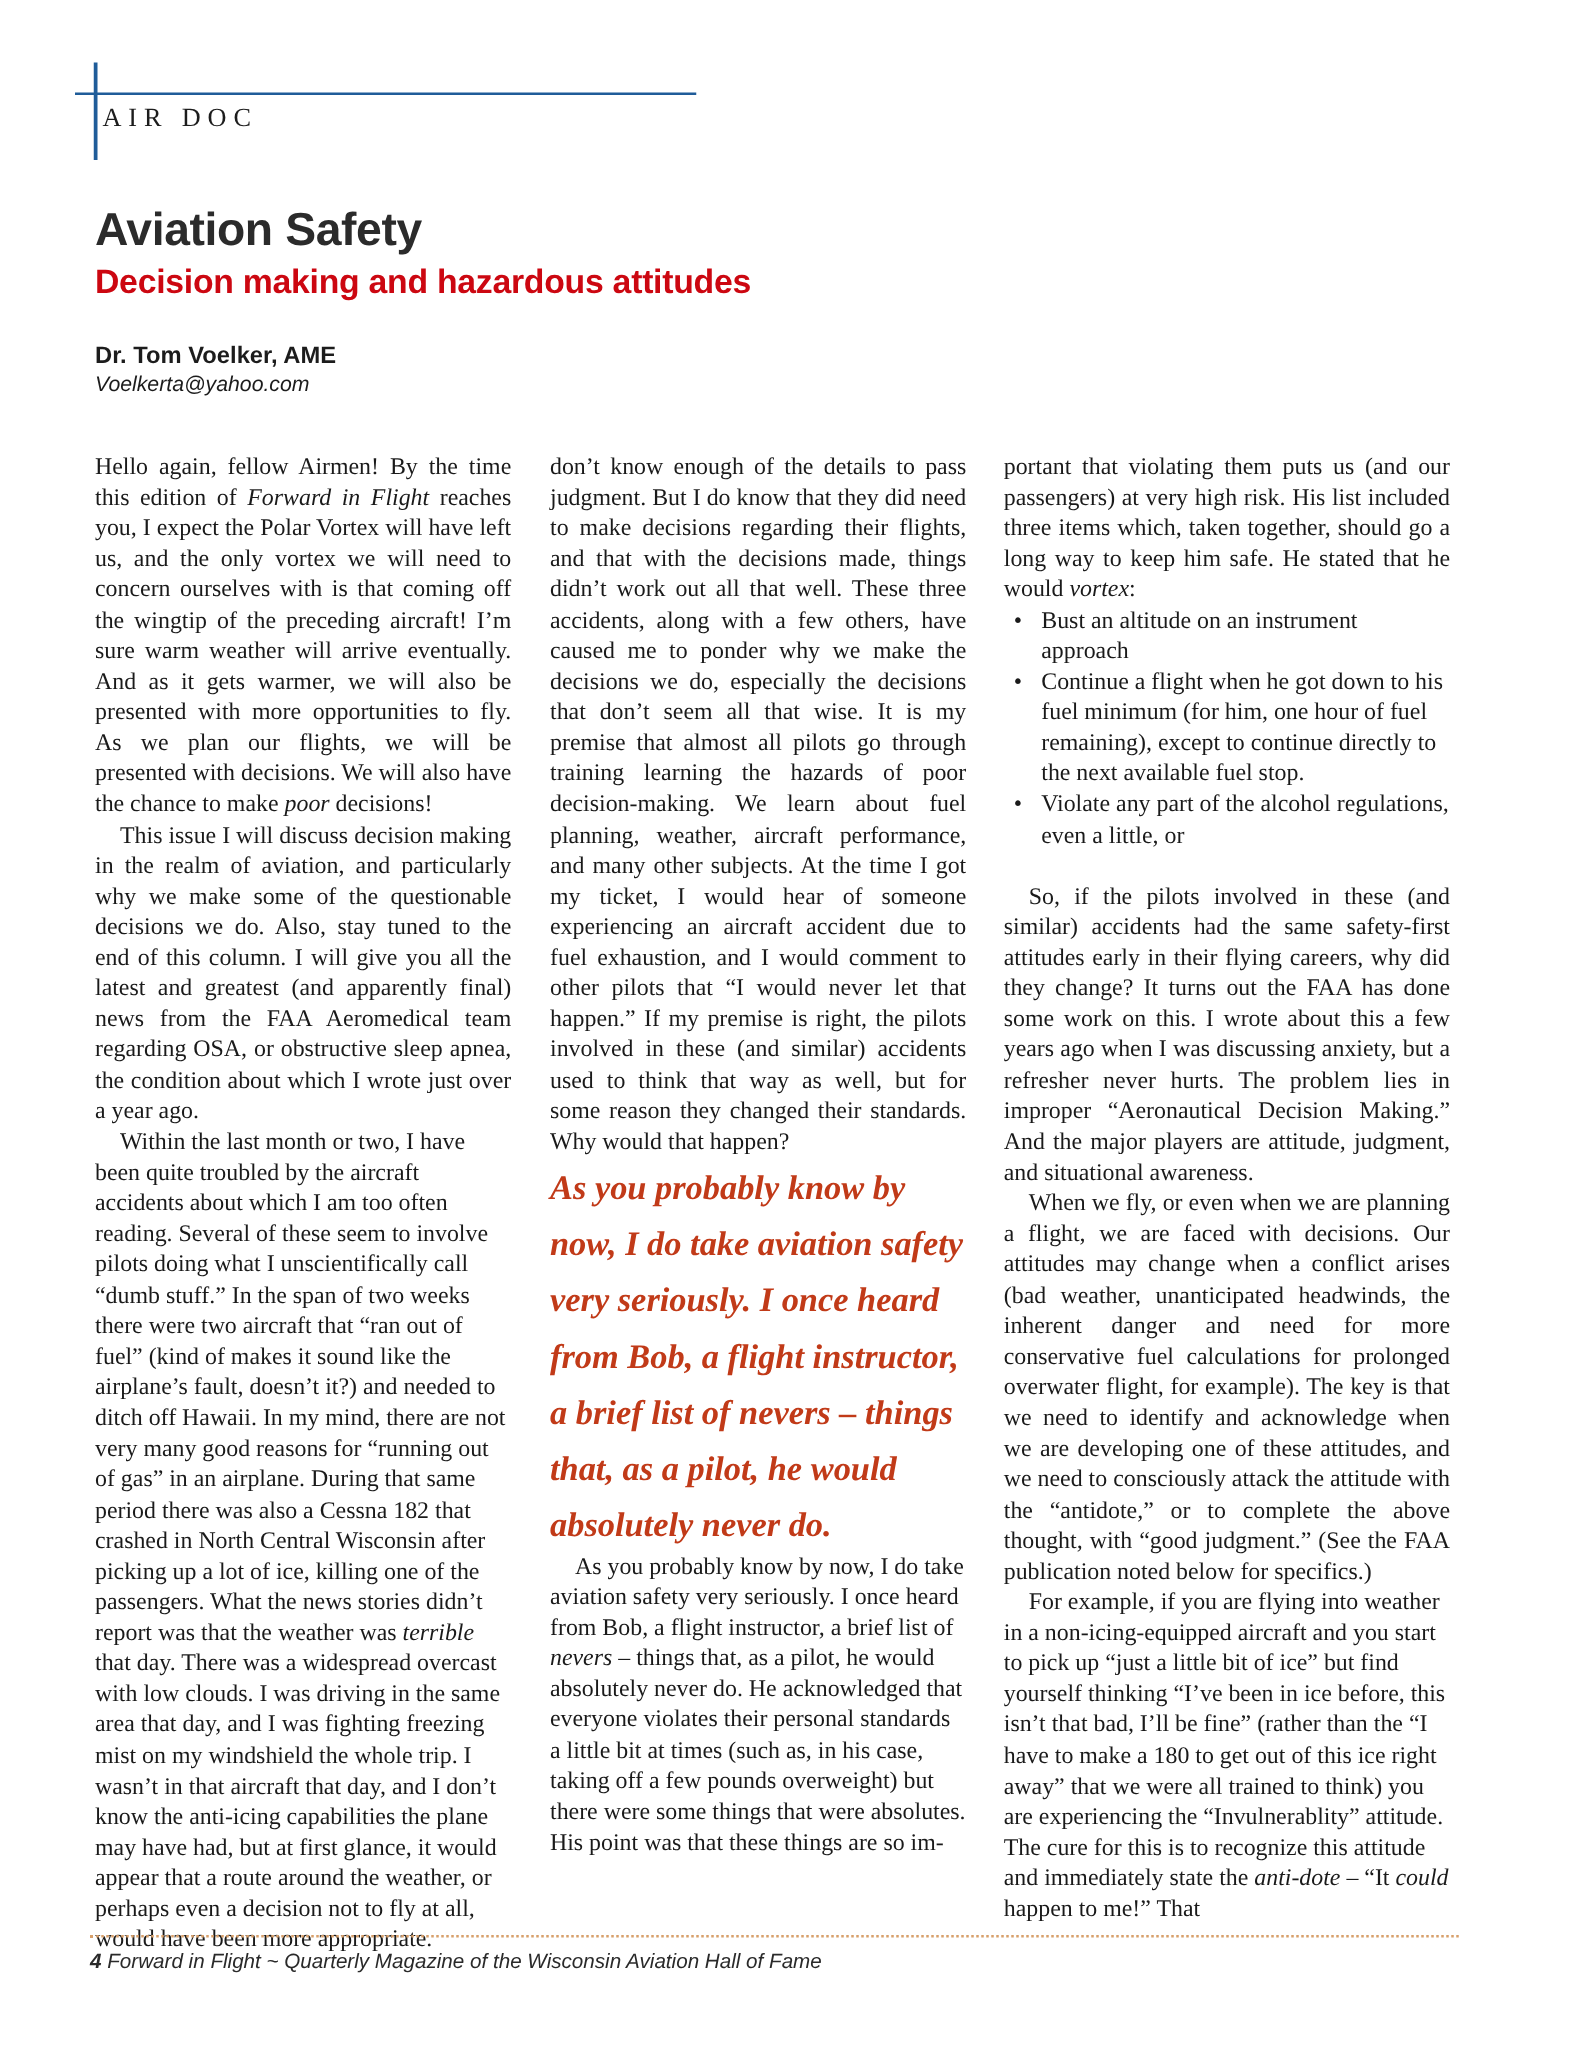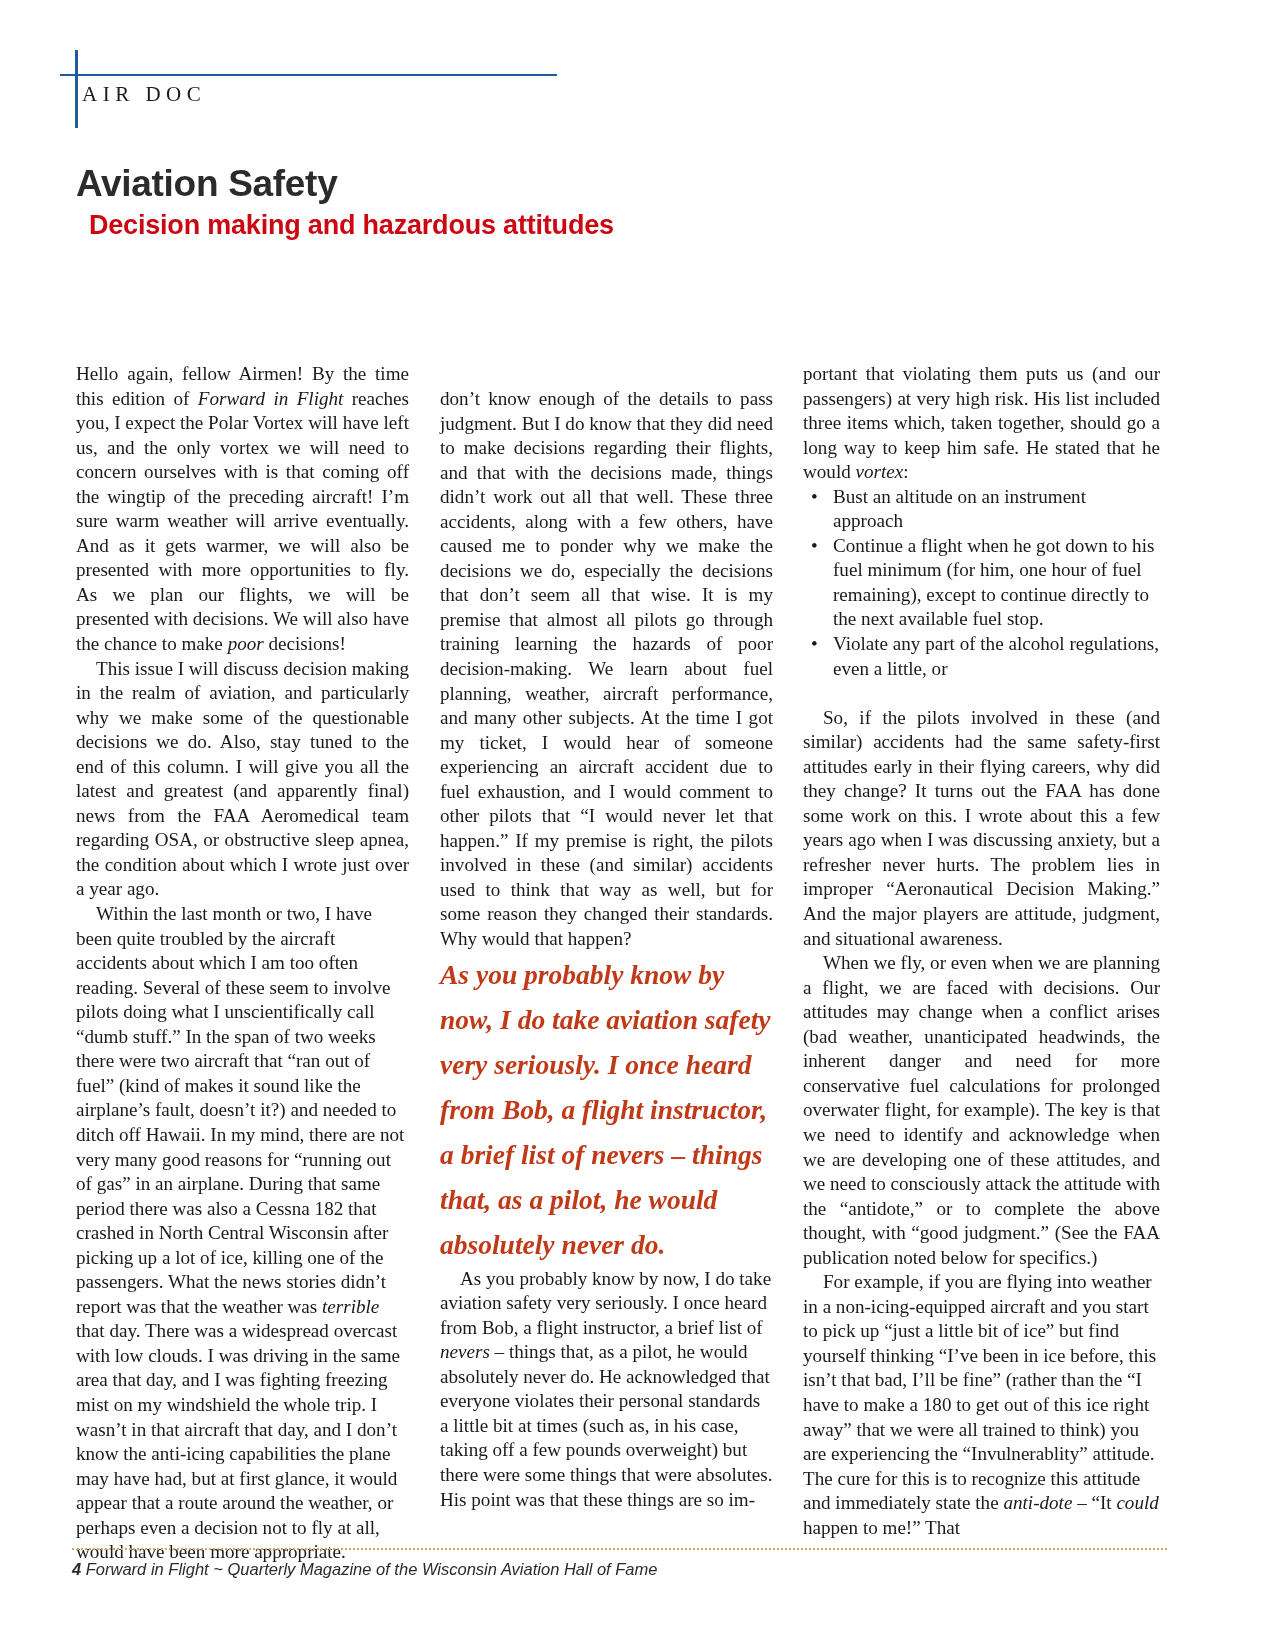--- a/index.html
+++ b/index.html
@@ -75,21 +75,21 @@
     letter-spacing: -0.3px;
     margin: 0;
   }
   .article-subtitle {
     font-family: "Liberation Sans", "DejaVu Sans", sans-serif;
     font-weight: bold;
     font-size: 27px;
     line-height: 33px;
     color: #CC0711;
     letter-spacing: -0.2px;
-    margin: 3px 0 0 13px;
+    margin: 3px 0 0 0;
   }
   .byline {
     margin-top: 31px;
   }
   .byline-name {
     font-family: "Liberation Sans", "DejaVu Sans", sans-serif;
     font-weight: bold;
     font-size: 19px;
     line-height: 23px;
     color: #1c1c1c;
@@ -109,21 +109,21 @@
     top: 362px;
     width: 333px;
     font-size: 19.1px;
     line-height: 24.55px;
     text-align: justify;
     text-justify: inter-word;
     color: #1a1a1a;
     hyphens: manual;
   }
   #col1 { left: 76px; }
-  #col2 { left: 440px; margin-top: 25px; }
+  #col2 { left: 440px; }
   #col3 { left: 803px; width: 357px; }
 
   .col p {
     margin: 0;
   }
   .col p.indent {
     text-indent: 20px;
   }
   .col p.gap {
     margin-top: 24.55px;
@@ -201,20 +201,24 @@
 
   <div class="masthead">
     <div class="masthead-vrule"></div>
     <div class="masthead-hrule"></div>
     <div class="masthead-label">AIR DOC</div>
   </div>
 
   <div class="titleblock">
     <h1 class="article-title">Aviation Safety</h1>
     <h2 class="article-subtitle">Decision making and hazardous attitudes</h2>
+    <div class="byline">
+      <div class="byline-name">Dr. Tom Voelker, AME</div>
+      <div class="byline-email">Voelkerta@yahoo.com</div>
+    </div>
   </div>
 
   <div class="col" id="col1">
     <p><span>Hello again, fellow Airmen! By the time this edition of </span><em>Forward in Flight</em><span> reaches you, I expect the Polar Vortex will have left us, and the only vortex we will need to concern ourselves with is that coming off the wingtip of the preceding aircraft! I’m sure warm weather will arrive eventually. And as it gets warmer, we will also be presented with more opportunities to fly. As we plan our flights, we will be presented with decisions. We will also have the chance to make </span><em>poor</em><span> decisions!</span></p>
     <p class="indent">This issue I will discuss decision making in the realm of aviation, and particularly why we make some of the questionable decisions we do. Also, stay tuned to the end of this column. I will give you all the latest and greatest (and apparently final) news from the FAA Aeromedical team regarding OSA, or obstructive sleep apnea, the condition about which I wrote just over a year ago.</p>
     <p class="indent"><span>Within the last month or two, I have been quite troubled by the aircraft accidents about which I am too often reading. Several of these seem to involve pilots doing what I unscientifically call “dumb stuff.” In the span of two weeks there were two aircraft that “ran out of fuel” (kind of makes it sound like the airplane’s fault, doesn’t it?) and needed to ditch off Hawaii. In my mind, there are not very many good reasons for “running out of gas” in an airplane. During that same period there was also a Cessna 182 that crashed in North Central Wisconsin after picking up a lot of ice, killing one of the passengers. What the news stories didn’t report was that the weather was </span><em>terrible</em><span> that day. There was a widespread overcast with low clouds. I was driving in the same area that day, and I was fighting freezing mist on my windshield the whole trip. I wasn’t in that aircraft that day, and I don’t know the anti-icing capabilities the plane may have had, but at first glance, it would appear that a route around the weather, or perhaps even a decision not to fly at all, would have been more appropriate.</span></p>
   </div>
 
   <div class="col" id="col2">
     <p>don’t know enough of the details to pass judgment. But I do know that they did need to make decisions regarding their flights, and that with the decisions made, things didn’t work out all that well. These three accidents, along with a few others, have caused me to ponder why we make the decisions we do, especially the decisions that don’t seem all that wise. It is my premise that almost all pilots go through training learning the hazards of poor decision-making. We learn about fuel planning, weather, aircraft performance, and many other subjects. At the time I got my ticket, I would hear of someone experiencing an aircraft accident due to fuel exhaustion, and I would comment to other pilots that “I would never let that happen.” If my premise is right, the pilots involved in these (and similar) accidents used to think that way as well, but for some reason they changed their standards. Why would that happen?</p>

